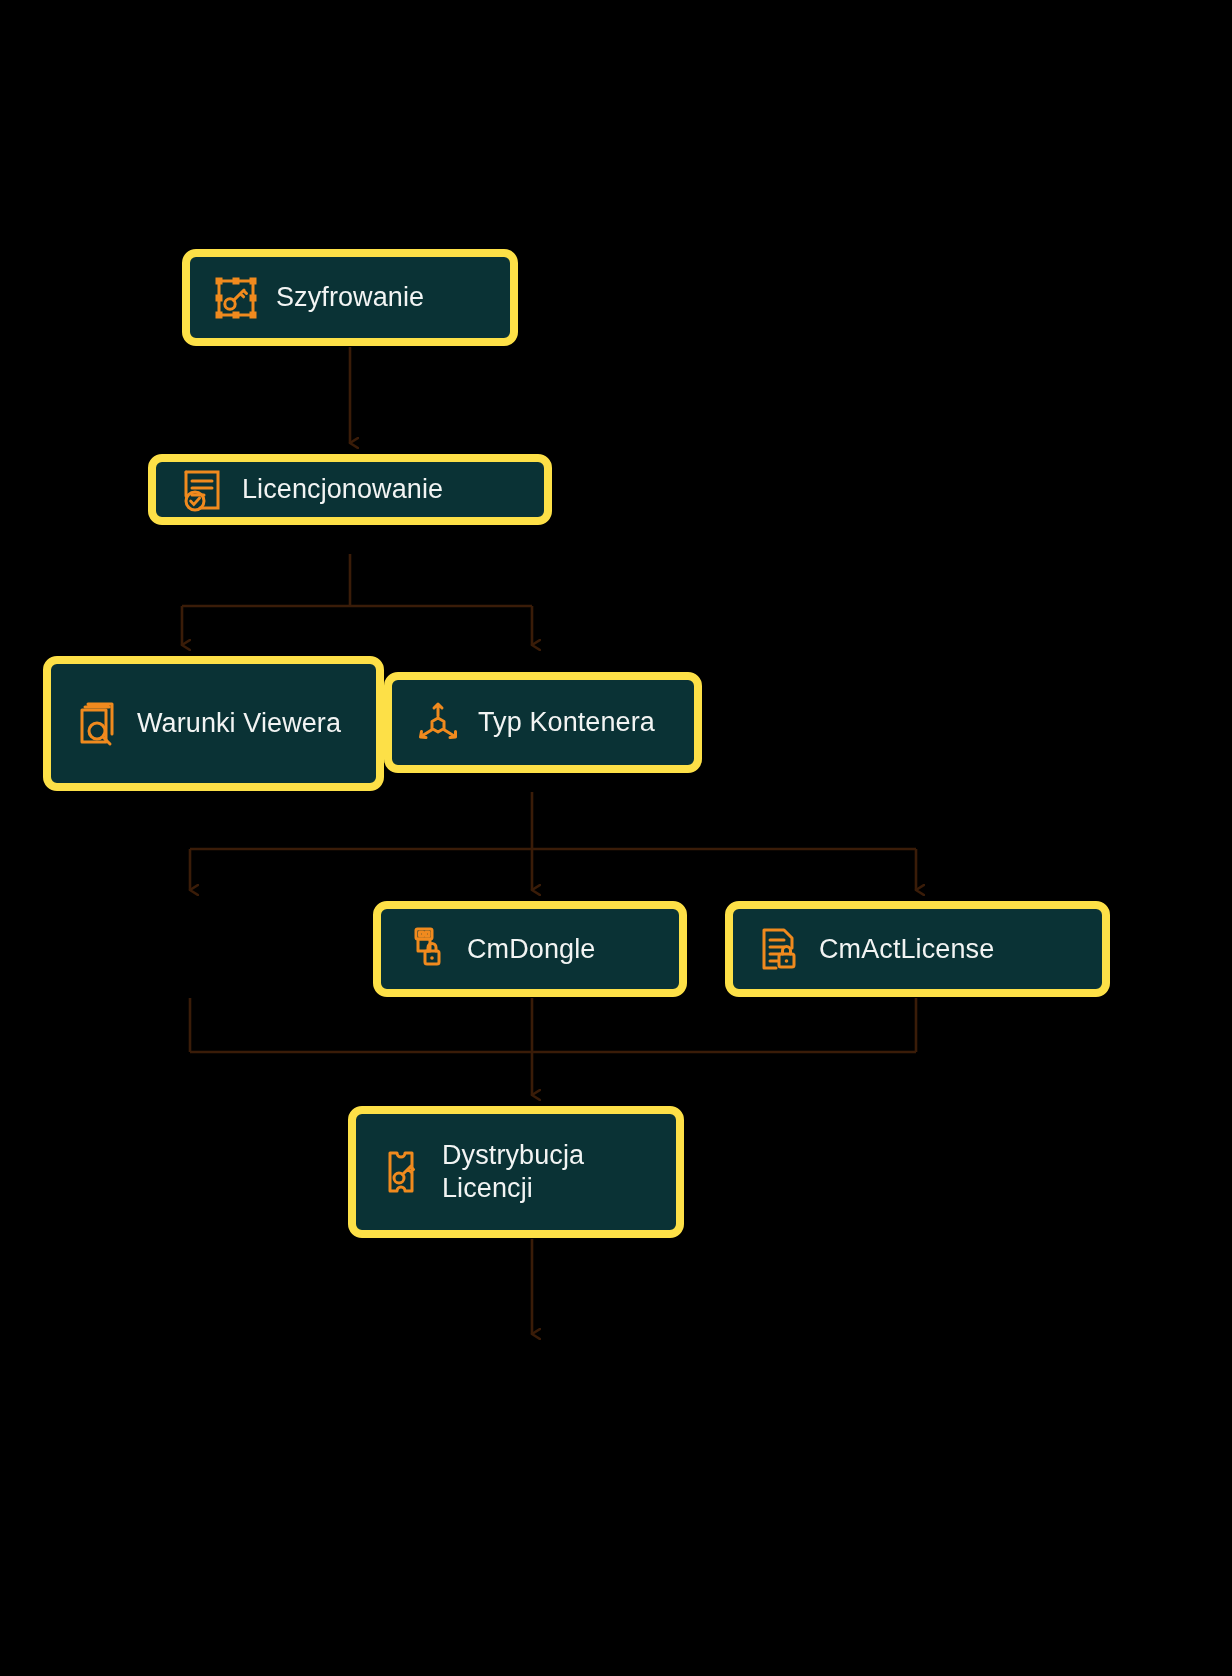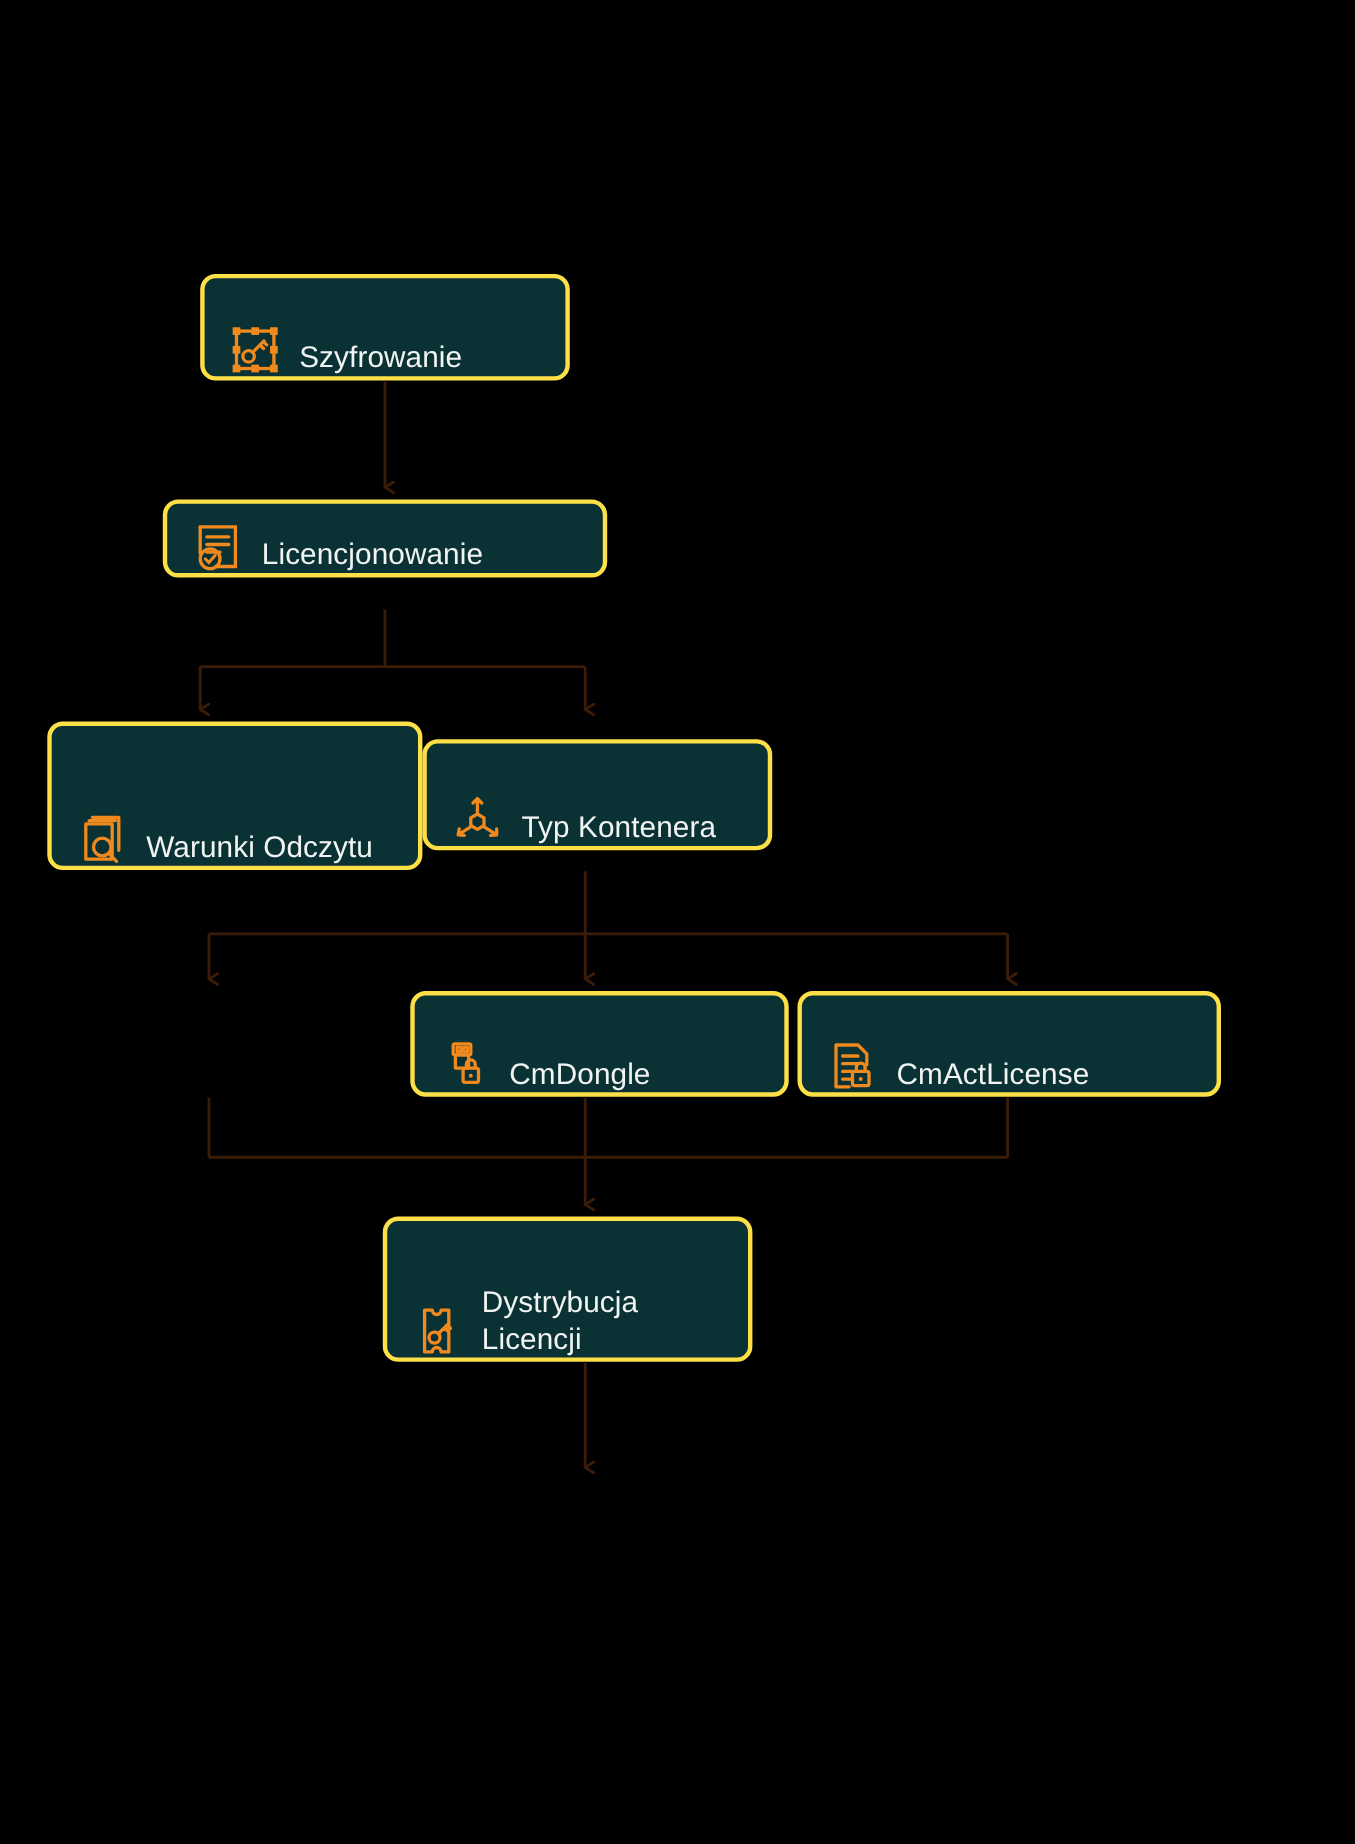--- a/index.html
+++ b/index.html
@@ -2,33 +2,33 @@
 <html><head>
 <meta charset="utf-8">
 <style>
   html,body{margin:0;padding:0;background:#000;}
   body{width:1232px;height:1676px;position:relative;overflow:hidden;
        font-family:"Liberation Sans","DejaVu Sans",sans-serif;}
   #canvas{position:absolute;inset:0;}
   svg.edges{position:absolute;left:0;top:0;width:1232px;height:1676px;}
 
   .node{position:absolute;box-sizing:border-box;
-        background:#0a3235;border:4px solid #fde047;border-radius:14px;
-        display:flex;align-items:flex-end;gap:16px;padding:0 22px;}
+        background:#0a3235;border:8px solid #fde047;border-radius:14px;
+        display:flex;align-items:center;gap:16px;padding:0 22px;}
   .node .ico{flex:0 0 auto;width:48px;height:48px;display:block;}
   .node .lbl{color:#f2f4f3;font-size:27px;line-height:1.22;white-space:pre-line;letter-spacing:.1px;}
   .node.bold .lbl{font-weight:bold;font-size:26px;}
 
   
   #n-encryption   {left:182px; top:249px;  width:336px; height:97px;}
   #n-licensing    {left:148px; top:454px;  width:404px; height:71px;}
   #n-readcond     {left:43px;  top:656px;  width:341px; height:135px;}
   #n-containertype{left:384px; top:672px;  width:318px; height:101px;}
   #n-cmcloud      {left:43px;  top:901px;  width:296px; height:96px;}
-  #n-cmdongle     {left:373px; top:901px;  width:344px; height:96px;}
+  #n-cmdongle     {left:373px; top:901px;  width:314px; height:96px;}
   #n-cmact        {left:725px; top:901px;  width:385px; height:96px;}
   #n-distribution {left:348px; top:1106px; width:336px; height:132px;}
   #n-viewer       {left:363px; top:1345px; width:336px; height:132px;}
 </style>
 </head>
 <body>
 
 <div id="canvas">
 
   <svg class="edges" viewBox="0 0 1232 1676" xmlns="http://www.w3.org/2000/svg">
@@ -93,21 +93,21 @@
 
   <div class="node" id="n-readcond">
     <svg class="ico" viewBox="0 0 48 48">
       <g fill="none" stroke="#f08a1e" stroke-width="3" stroke-linecap="round" stroke-linejoin="round">
         <path d="M9 10 h24 v32 H9 z"></path>
         <path d="M12 7 h24 M15 4 h24 M39 4 v30"></path>
         <circle cx="24" cy="31" r="8"></circle>
         <path d="M30 37 l7 7"></path>
       </g>
     </svg>
-    <span class="lbl">Warunki Odczytu</span>
+    <span class="lbl">Warunki Viewera</span>
   </div>
 
   <div class="node" id="n-containertype">
     <svg class="ico" viewBox="0 0 48 48">
       <g fill="none" stroke="#f08a1e" stroke-width="3" stroke-linecap="round" stroke-linejoin="round">
         <path d="M24 19 l6 3.5 v7 L24 33 l-6 -3.5 v-7 z"></path>
         <path d="M24 17 V5 M20 9 l4 -4 l4 4"></path>
         <path d="M17.5 31 L7 37.5 M7.5 32.5 L6.5 38 L12 38.5"></path>
         <path d="M30.5 31 L41 37.5 M41.5 32.5 L41.5 38 L36 38.5"></path>
       </g>

